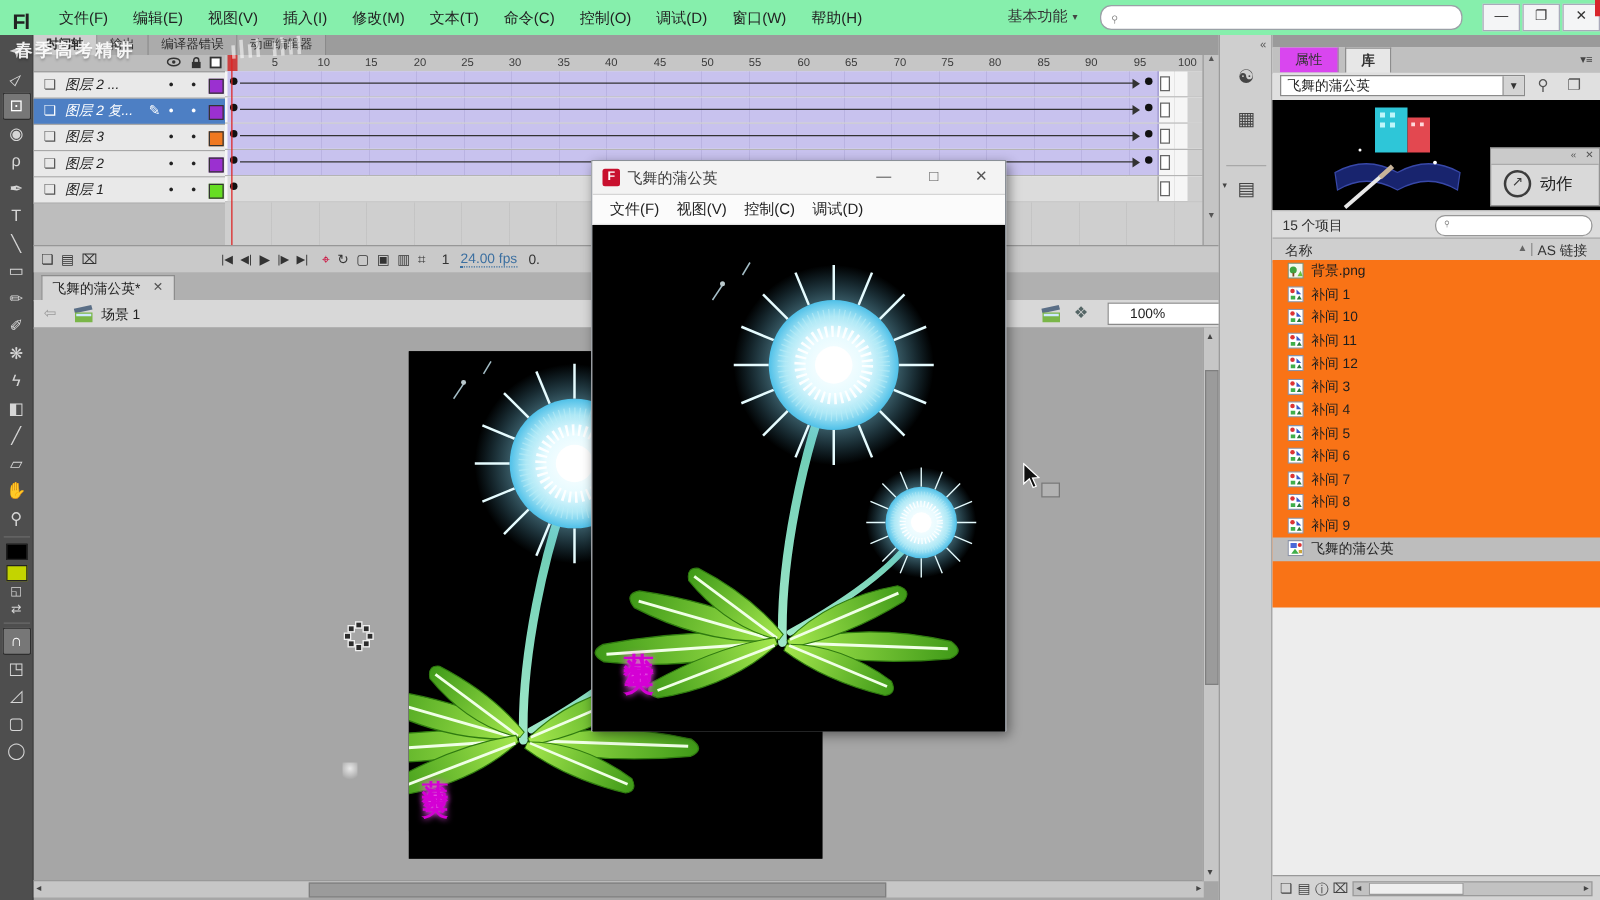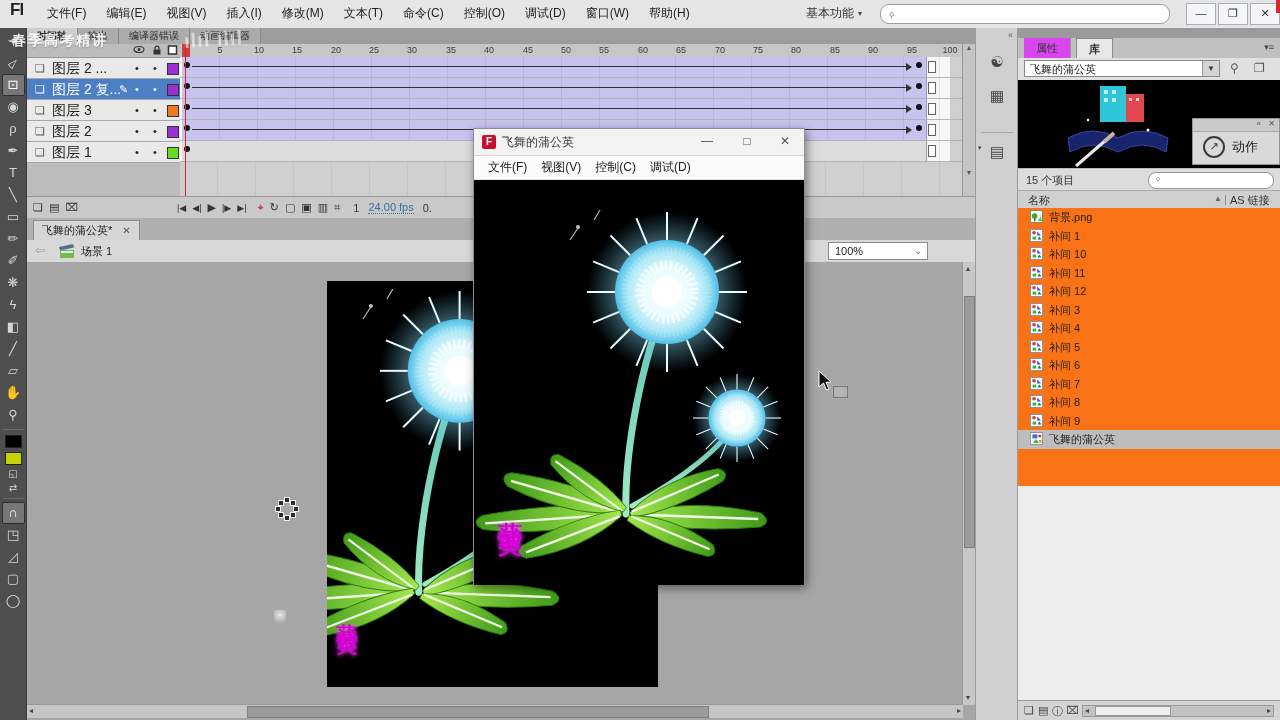--- a/index.html
+++ b/index.html
@@ -1,20 +1,20 @@
 <!DOCTYPE html>
 <html><head>
 <meta charset="utf-8">
 <style>
   html,body{margin:0;padding:0;background:#888;}
   #app{position:relative;width:1280px;height:720px;overflow:hidden;background:#a6a6a6;
        font-family:"Liberation Sans","DejaVu Sans",sans-serif;font-size:11px;color:#222;
        -webkit-user-select:none;user-select:none;}
   
-  #menubar{position:absolute;left:0;top:0;width:1280px;height:28px;background:#e5e5e5;border-bottom:1px solid #b9bcbe;display:flex;align-items:flex-start;}
+  #menubar{position:absolute;left:0;top:0;width:1280px;height:28px;background:#86efac;border-bottom:1px solid #b9bcbe;display:flex;align-items:flex-end;}
   #fl-logo{font-weight:bold;font-size:17px;color:#222;margin:0 14px 0 10px;letter-spacing:-1px;}
   .menu-item{padding:0 10px;font-size:12px;color:#222;line-height:27px;cursor:default;}
   #menubar-right{position:absolute;right:0;top:0;height:27px;display:flex;align-items:center;}
   #workspace{font-size:12px;color:#333;margin-right:4px;}
   #workspace-caret{font-size:8px;color:#444;margin-right:18px;}
   #app-search{width:288px;height:18px;background:#fff;border:1px solid #9aa0a6;border-radius:9px;display:flex;align-items:center;margin-right:14px;}
   #app-search .mag{font-size:12px;color:#777;margin:0 4px 0 7px;transform:rotate(-45deg);}
   .winbtn{width:28px;height:20px;border:1px solid #aab;background:#f4f5f6;color:#333;font-size:11px;text-align:center;line-height:19px;margin-left:2px;}
   #red-sliver{position:absolute;right:0;top:0;width:4px;height:13px;background:#d8262c;}
   
@@ -28,21 +28,21 @@
   
   #timeline{position:absolute;left:27px;top:28px;width:948px;height:190px;background:#c2c2c2;}
   #tl-tabs{position:absolute;left:0;top:0;width:948px;height:16px;background:#9c9c9c;display:flex;}
   .tl-tab{padding:0 10px;font-size:10px;line-height:16px;color:#2e2e2e;background:#ababab;border-right:1px solid #8a8a8a;}
   .tl-tab.active{background:#cecece;font-weight:bold;}
   #tl-left{position:absolute;left:0;top:16px;width:153px;height:153px;background:#bdbdbd;border-right:1px solid #8f8f8f;}
   #tl-head{position:relative;height:13px;background:#bdbdbd;border-bottom:1px solid #979797;}
   #tl-head svg{position:absolute;top:1px;}
   .layer-row{position:relative;height:20px;border-bottom:1px solid #a8a8a8;background:#e9e9e9;line-height:20px;}
   .layer-row .licn{position:absolute;left:8px;font-size:11px;color:#555;}
-  .layer-row .lname{position:absolute;left:25px;font-size:14px;color:#222;white-space:nowrap;}
+  .layer-row .lname{position:absolute;left:25px;font-size:11px;color:#222;white-space:nowrap;font-style:italic;}
   .layer-row .pencil{position:absolute;left:92px;font-size:11px;color:#fff;}
   .layer-row .dot{position:absolute;font-size:11px;color:#222;top:0;}
   .layer-row .d1{left:108px;} .layer-row .d2{left:126px;}
   .layer-row .sw{position:absolute;left:140px;top:5px;width:10px;height:10px;border:1px solid #333;}
   .layer-row.sel{background:#4d7fc4;}
   .layer-row.sel .lname,.layer-row.sel .dot,.layer-row.sel .licn{color:#fff;}
   #tl-frames{position:absolute;left:153px;top:16px;width:783px;height:153px;background:#cfcfcf;overflow:hidden;}
   #ruler{position:absolute;left:0;top:0;width:783px;height:13px;background:#c6c6c6;border-bottom:1px solid #999;}
   .rnum{position:absolute;top:1px;transform:translateX(-50%);font-size:9px;color:#3c3c3c;}
   #ruler-mark{position:absolute;left:2px;top:0;width:8px;height:13px;background:rgba(205,40,40,.85);}
@@ -70,21 +70,21 @@
   
   #docbar{position:absolute;left:27px;top:218px;width:948px;height:22px;background:#b0b0b0;border-bottom:1px solid #8d8d8d;}
   #doctab{position:absolute;left:6px;top:2px;height:19px;background:#d6d6d6;border:1px solid #8d8d8d;border-bottom:none;display:flex;align-items:center;padding:0 8px;font-size:11px;color:#222;}
   #doctab .x{margin-left:10px;color:#555;font-size:10px;}
   #editbar{position:absolute;left:27px;top:240px;width:948px;height:22px;background:#d8d8d8;border-bottom:1px solid #a2a2a2;}
   #eb-back{position:absolute;left:8px;top:3px;color:#9a9a9a;font-size:12px;}
   #eb-clap{position:absolute;left:32px;top:4px;}
   #eb-scene{position:absolute;left:54px;top:4px;font-size:11px;color:#222;}
   #eb-clap2{position:absolute;left:806px;top:4px;}
   #eb-sym{position:absolute;left:832px;top:2px;font-size:13px;color:#566;}
-  #zoombox{position:absolute;left:801px;top:2px;width:92px;height:16px;background:#fff;border:1px solid #8a8a8a;font-size:11px;line-height:16px;padding-left:6px;color:#222;}
+  #zoombox{position:absolute;left:859px;top:2px;width:92px;height:16px;background:#fff;border:1px solid #8a8a8a;font-size:11px;line-height:16px;padding-left:17px;color:#222;}
   #zoombox .caret{position:absolute;right:5px;top:0;color:#555;font-size:9px;}
   
   #stagearea{position:absolute;left:27px;top:262px;width:948px;height:458px;background:#a6a6a6;}
   #stagecanvas{position:absolute;left:300px;top:19px;width:331px;height:406px;background:#000;overflow:hidden;}
   .vtext{position:absolute;writing-mode:vertical-rl;text-orientation:upright;color:#d400d4;font-weight:bold;letter-spacing:5px;text-shadow:0 0 5px #ff4dff;}
   #stage-vtext{left:6px;top:326px;font-size:21px;}
   #stage-hscroll{position:absolute;left:0;bottom:2px;width:936px;height:13px;background:#c6c6c6;border-top:1px solid #999;}
   #stage-hscroll .thumb{position:absolute;left:220px;top:1px;width:460px;height:10px;background:#9b9b9b;border:1px solid #7f7f7f;}
   .sb-arrow{position:absolute;font-size:8px;color:#444;line-height:12px;}
   #stage-vscroll{position:absolute;right:0;top:0;width:12px;height:443px;background:#c6c6c6;border-left:1px solid #999;}

